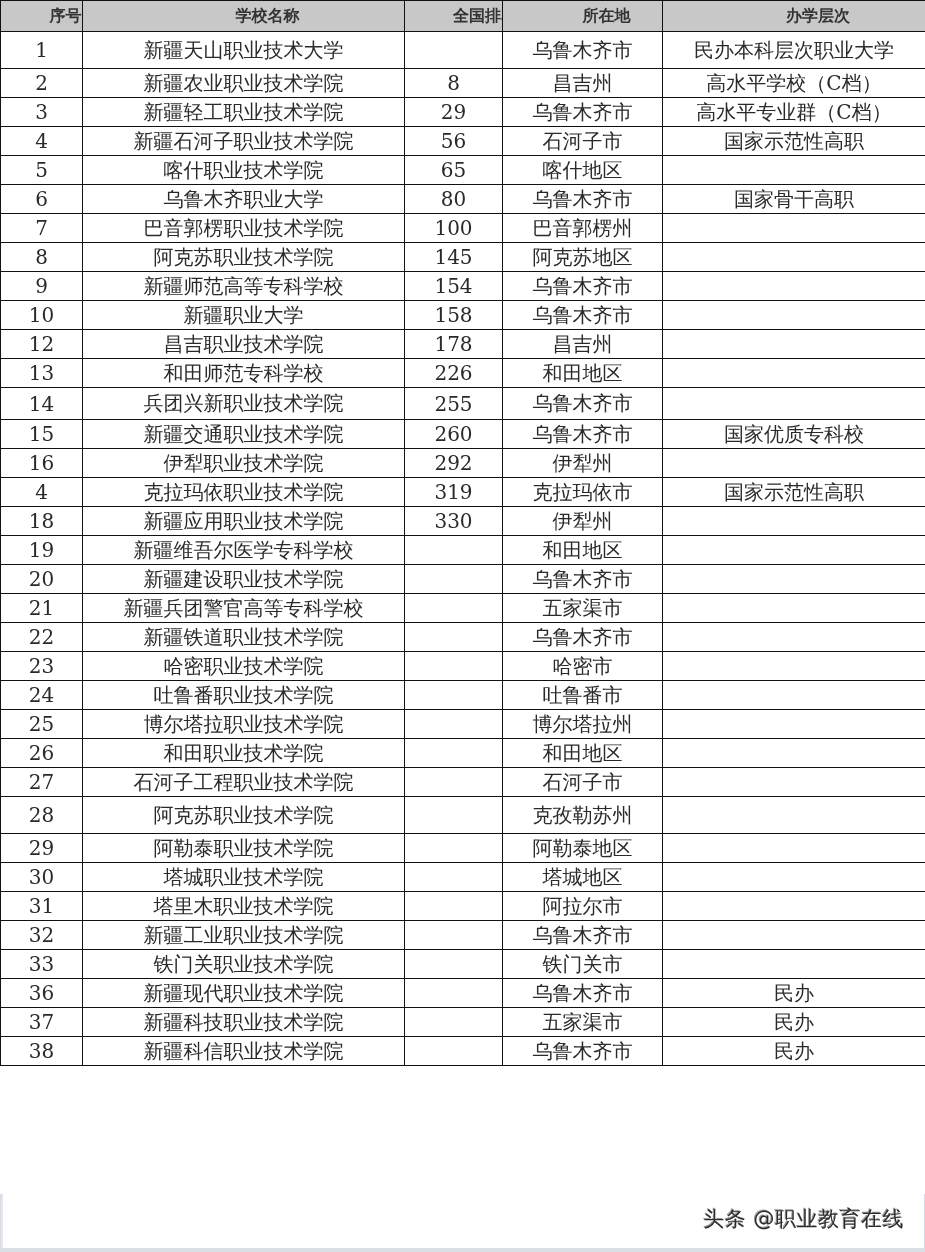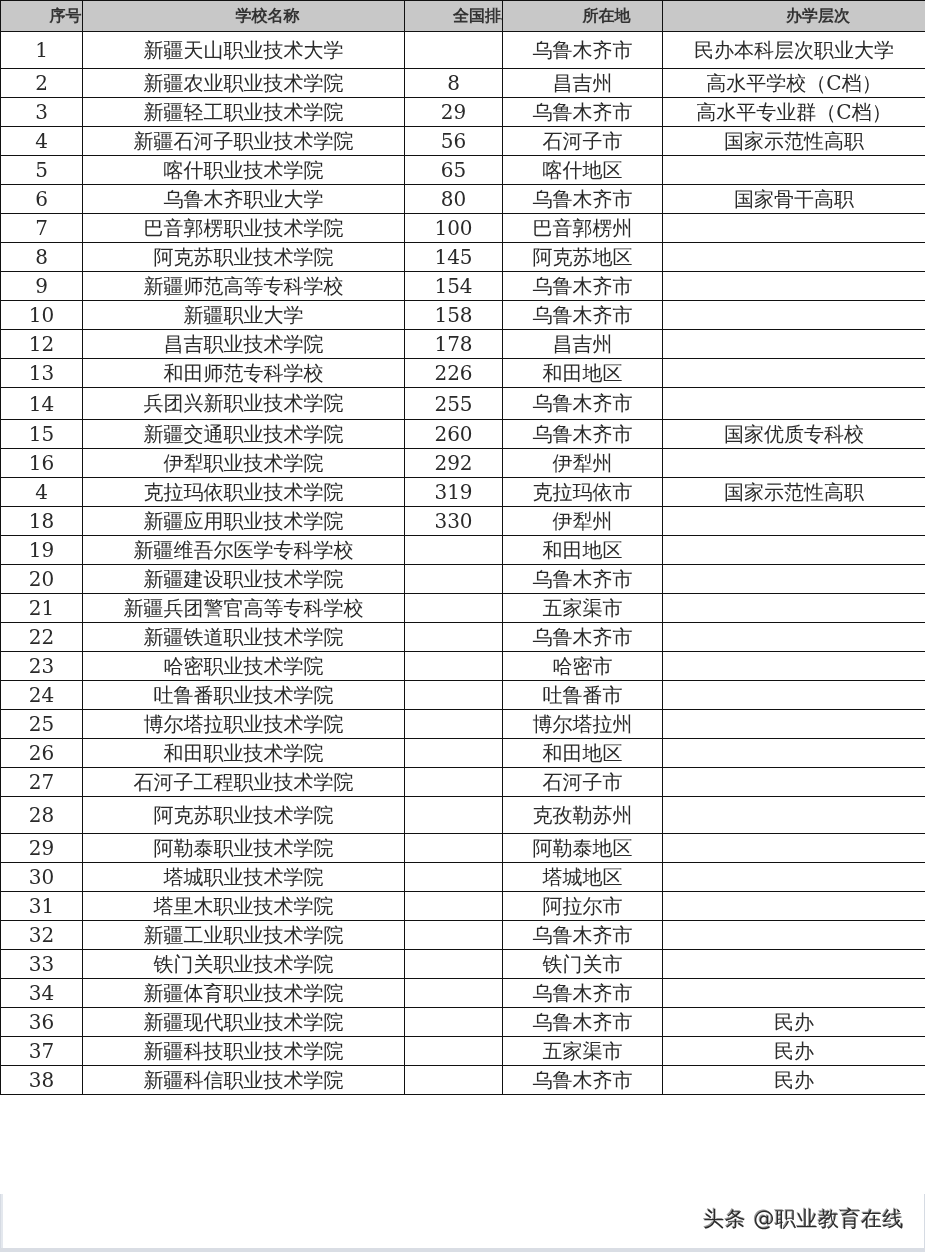--- a/index.html
+++ b/index.html
@@ -305,27 +305,20 @@
         <td></td>
       </tr>
       <tr>
         <td>33</td>
         <td>铁门关职业技术学院</td>
         <td></td>
         <td>铁门关市</td>
         <td></td>
       </tr>
       <tr>
-        <td>34</td>
-        <td>新疆体育职业技术学院</td>
-        <td></td>
-        <td>乌鲁木齐市</td>
-        <td></td>
-      </tr>
-      <tr>
         <td>36</td>
         <td>新疆现代职业技术学院</td>
         <td></td>
         <td>乌鲁木齐市</td>
         <td>民办</td>
       </tr>
       <tr>
         <td>37</td>
         <td>新疆科技职业技术学院</td>
         <td></td>

